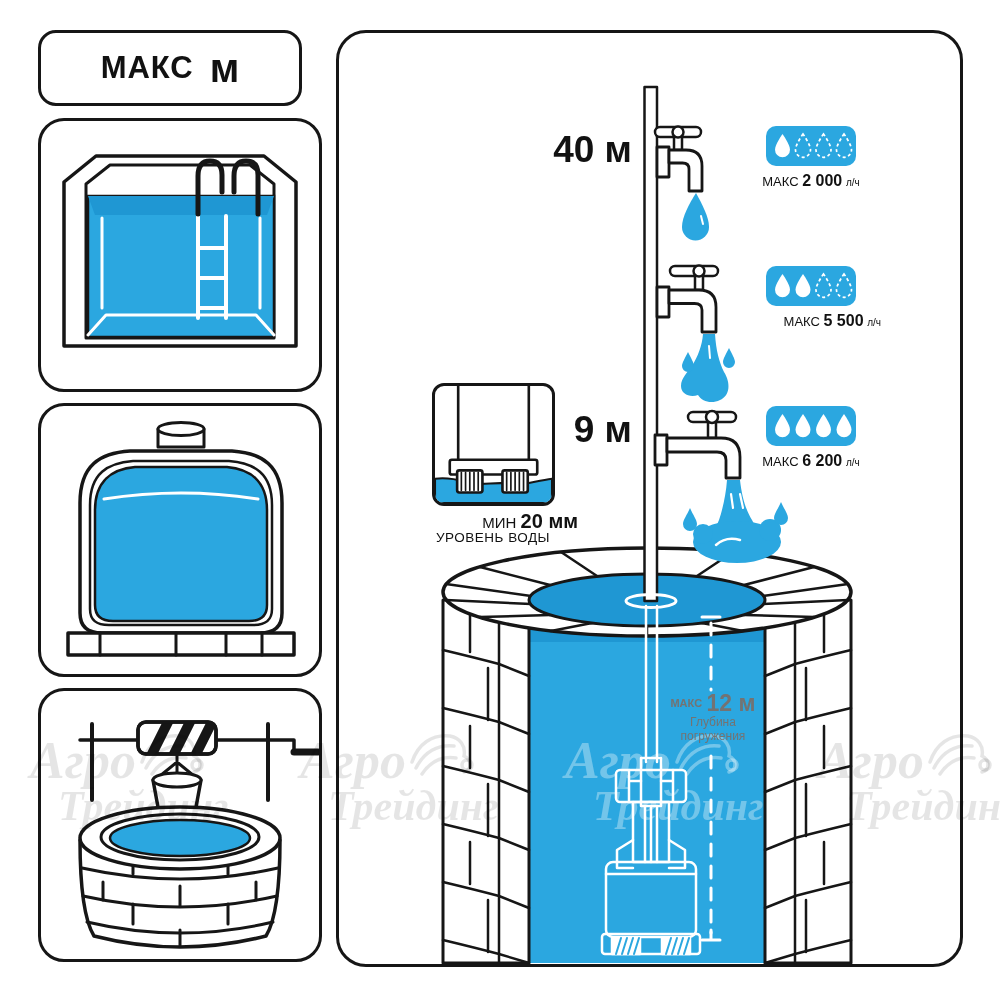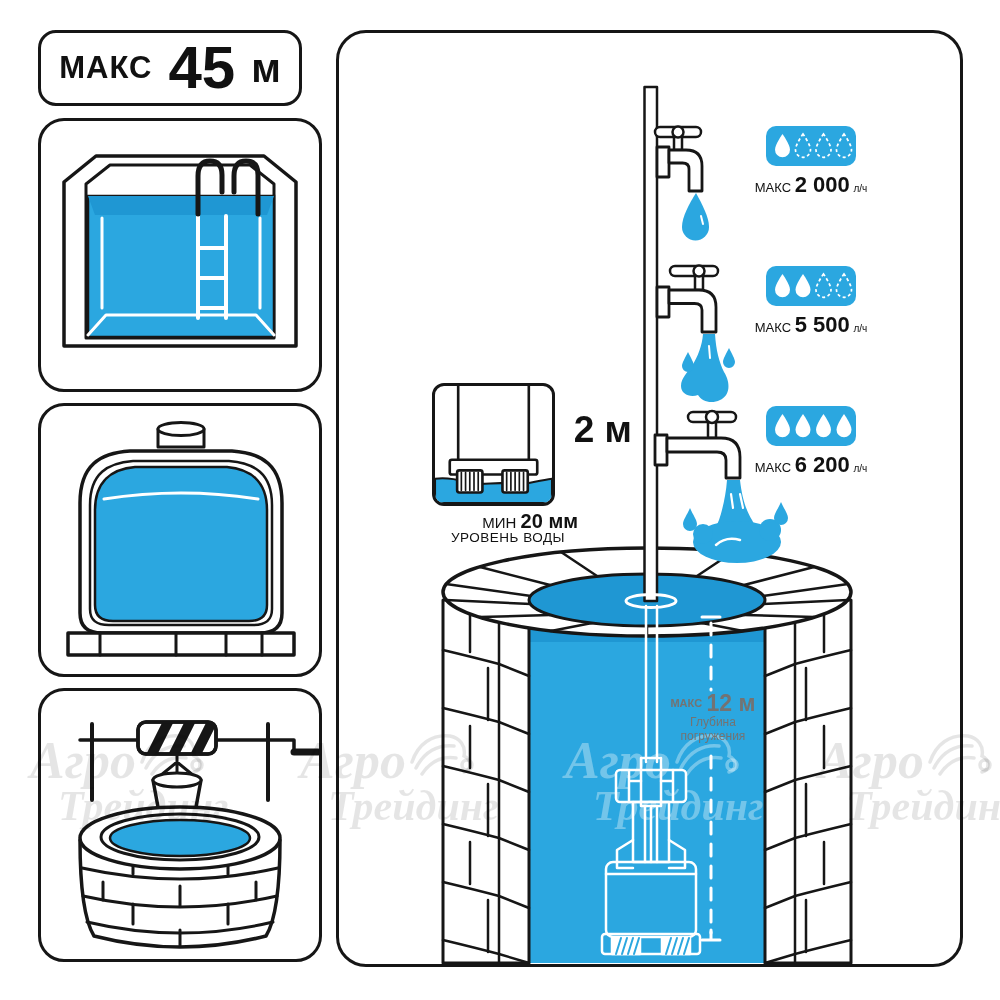--- a/index.html
+++ b/index.html
@@ -14,43 +14,42 @@
   .title-label{font-size:31px;font-weight:bold;letter-spacing:1px;}
   .title-number{font-size:60px;font-weight:bold;line-height:1;}
   .title-unit{font-size:40px;font-weight:bold;}
   #art{position:absolute;left:0;top:0;z-index:2;pointer-events:none;}
   .overlay{position:absolute;z-index:3;}
   .tap-height{width:132px;text-align:right;font-size:37px;font-weight:bold;line-height:38px;}
   .th1{left:500px;top:131px;} .th2{left:500px;top:271px;} .th3{left:500px;top:411px;}
   .badge{width:92px;height:42px;}
   .bd1{left:765px;top:125px;} .bd2{left:765px;top:265px;} .bd3{left:765px;top:405px;}
   .badge-cap{left:741px;width:140px;text-align:center;white-space:nowrap;font-size:13px;}
-  .bc1{top:172px;} .bc2{top:312px;} .bc3{top:452px;}
-  .badge-cap b{font-size:22px;} .badge-cap .unit{font-size:10px;}
+  .bc1{top:172px;} .bc2{top:312px;text-align:right;} .bc3{top:452px;}
+  .badge-cap b{font-size:16px;} .badge-cap .unit{font-size:10px;}
   .minlevel-card{position:absolute;left:432px;top:383px;width:123px;height:123px;border:3px solid #161616;border-radius:12px;background:#fff;box-sizing:border-box;overflow:hidden;z-index:3;}
   .min-line1{left:408px;top:510px;width:170px;text-align:right;font-size:15px;}
   .min-line1 b{font-size:20px;}
-  .min-line2{left:413px;top:530px;width:190px;text-align:center;font-size:13.5px;letter-spacing:.5px;}
+  .min-line2{left:398px;top:530px;width:190px;text-align:center;font-size:13.5px;letter-spacing:.5px;}
   .immersion{left:638px;top:690px;width:150px;text-align:center;color:#737373;line-height:1.15;}
   .imm-prefix{font-size:11px;font-weight:bold;vertical-align:4px;}
   .imm-value{font-size:23px;font-weight:bold;}
   .imm-cap{font-size:12px;}
   svg{display:block;}
   .ln{stroke:#161616;fill:none;stroke-linejoin:round;stroke-linecap:round;}
   .lnf{stroke:#161616;fill:#fff;stroke-linejoin:round;}
   .wln{stroke:#fff;fill:none;stroke-linejoin:round;stroke-linecap:round;}
 </style>
 </head>
 <body>
 
 <div class="canvas">
 
   <div class="card card-title">
     <span class="title-label">МАКС</span>
-    <span class="title-number">45</span>
     <span class="title-unit">м</span>
   </div>
   <div class="card card-pool"></div>
   <div class="card card-tank"></div>
   <div class="card card-well"></div>
   <div class="card card-main"></div>
 
   <svg id="art" width="1000" height="1000" viewBox="0 0 1000 1000">
 
     <g transform="translate(38,118)">
@@ -228,21 +227,22 @@
     </g>
 
     <g class="wln" stroke-width="3">
       <path d="M702,617 H720"></path>
       <path d="M711,623 V690" stroke-dasharray="12 10"></path>
       <path d="M711,756 V933" stroke-dasharray="12 10"></path>
       <path d="M711,930 V939 M702,940 H720"></path>
     </g>
   </svg>
 
-  <div class="overlay tap-height th3">2 м</div>
+  <div class="overlay tap-height th1">40 м</div>
+  <div class="overlay tap-height th3">9 м</div>
 
   <div class="overlay badge bd1">
     <svg width="92" height="42" viewBox="0 0 92 42">
         <rect class="badge-bg" x="1" y="1" width="90" height="40" rx="10" fill="#2BA7E0"></rect>
         <g>
           <path d="M7.5,0 C7.5,0 0,10.5 0,15.8 a7.5,7.5 0 0 0 15,0 C15,10.5 7.5,0 7.5,0 Z" transform="translate(10,9)" fill="#ffffff"></path>
           <path d="M7.5,0 C7.5,0 0,10.5 0,15.8 a7.5,7.5 0 0 0 15,0 C15,10.5 7.5,0 7.5,0 Z" transform="translate(30.5,9)" fill="none" stroke="#ffffff" stroke-width="1.7" stroke-dasharray="3 2.6"></path>
           <path d="M7.5,0 C7.5,0 0,10.5 0,15.8 a7.5,7.5 0 0 0 15,0 C15,10.5 7.5,0 7.5,0 Z" transform="translate(51,9)" fill="none" stroke="#ffffff" stroke-width="1.7" stroke-dasharray="3 2.6"></path>
           <path d="M7.5,0 C7.5,0 0,10.5 0,15.8 a7.5,7.5 0 0 0 15,0 C15,10.5 7.5,0 7.5,0 Z" transform="translate(71.5,9)" fill="none" stroke="#ffffff" stroke-width="1.7" stroke-dasharray="3 2.6"></path>
         </g>

